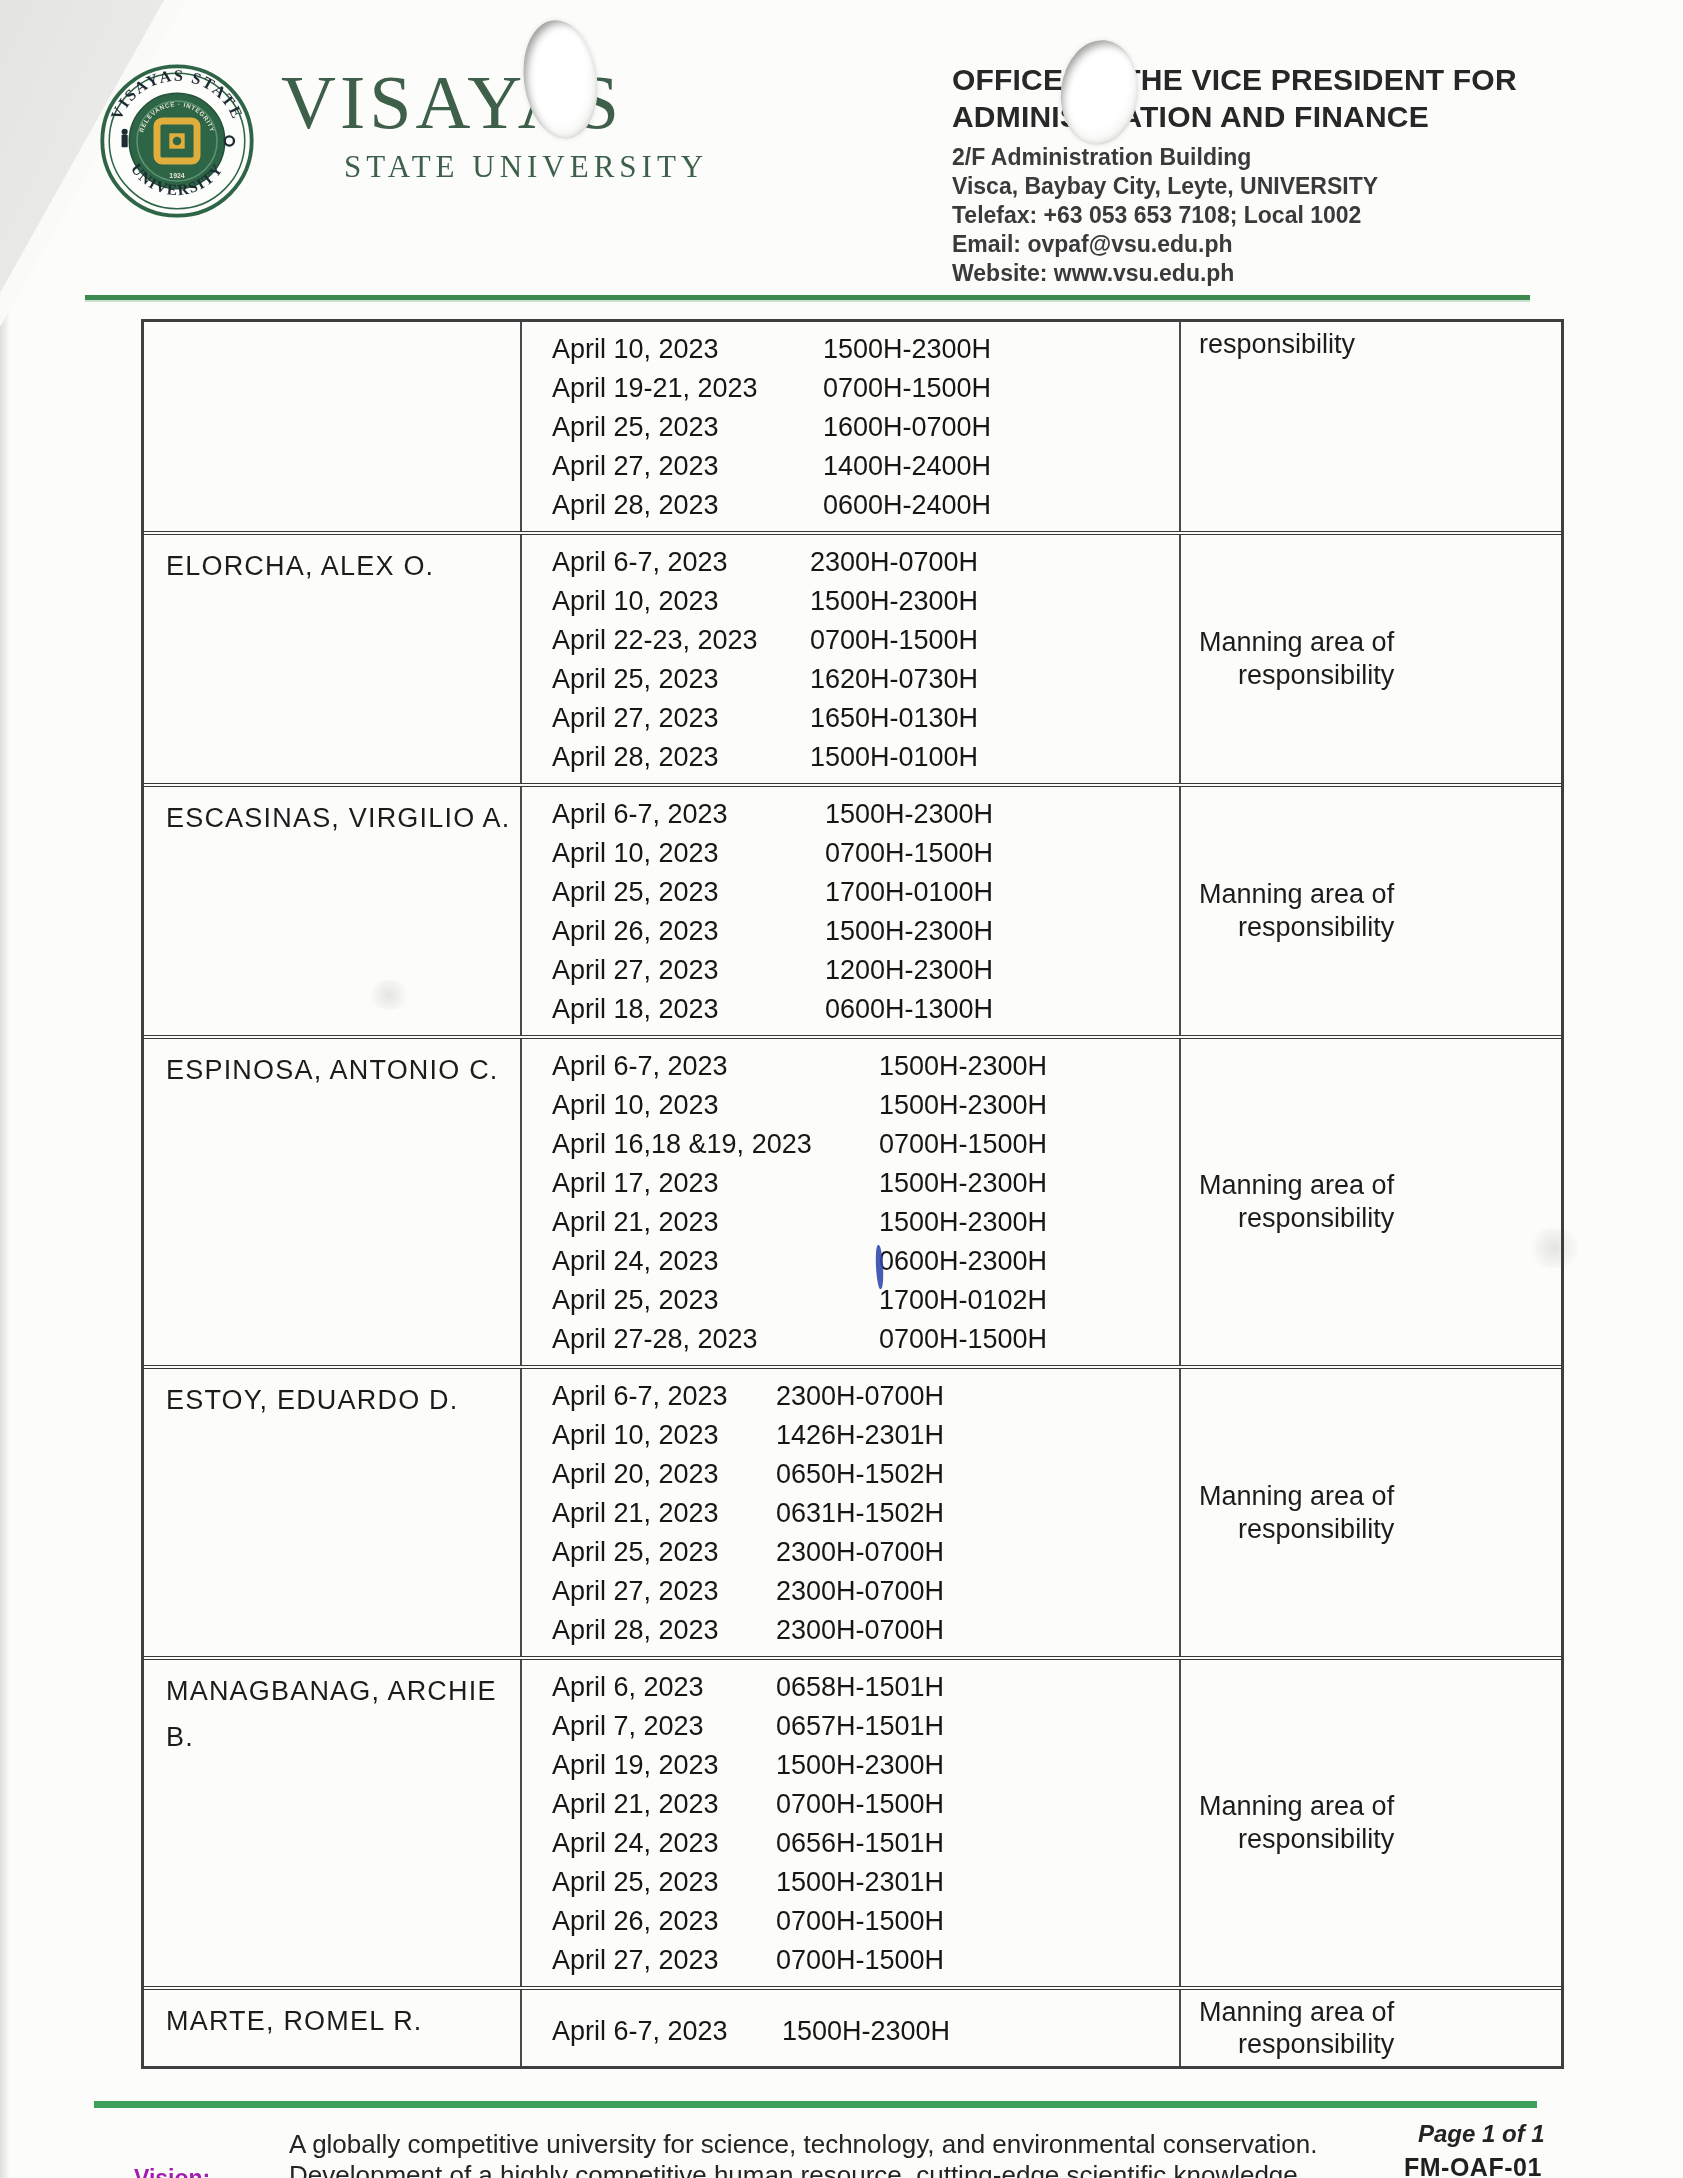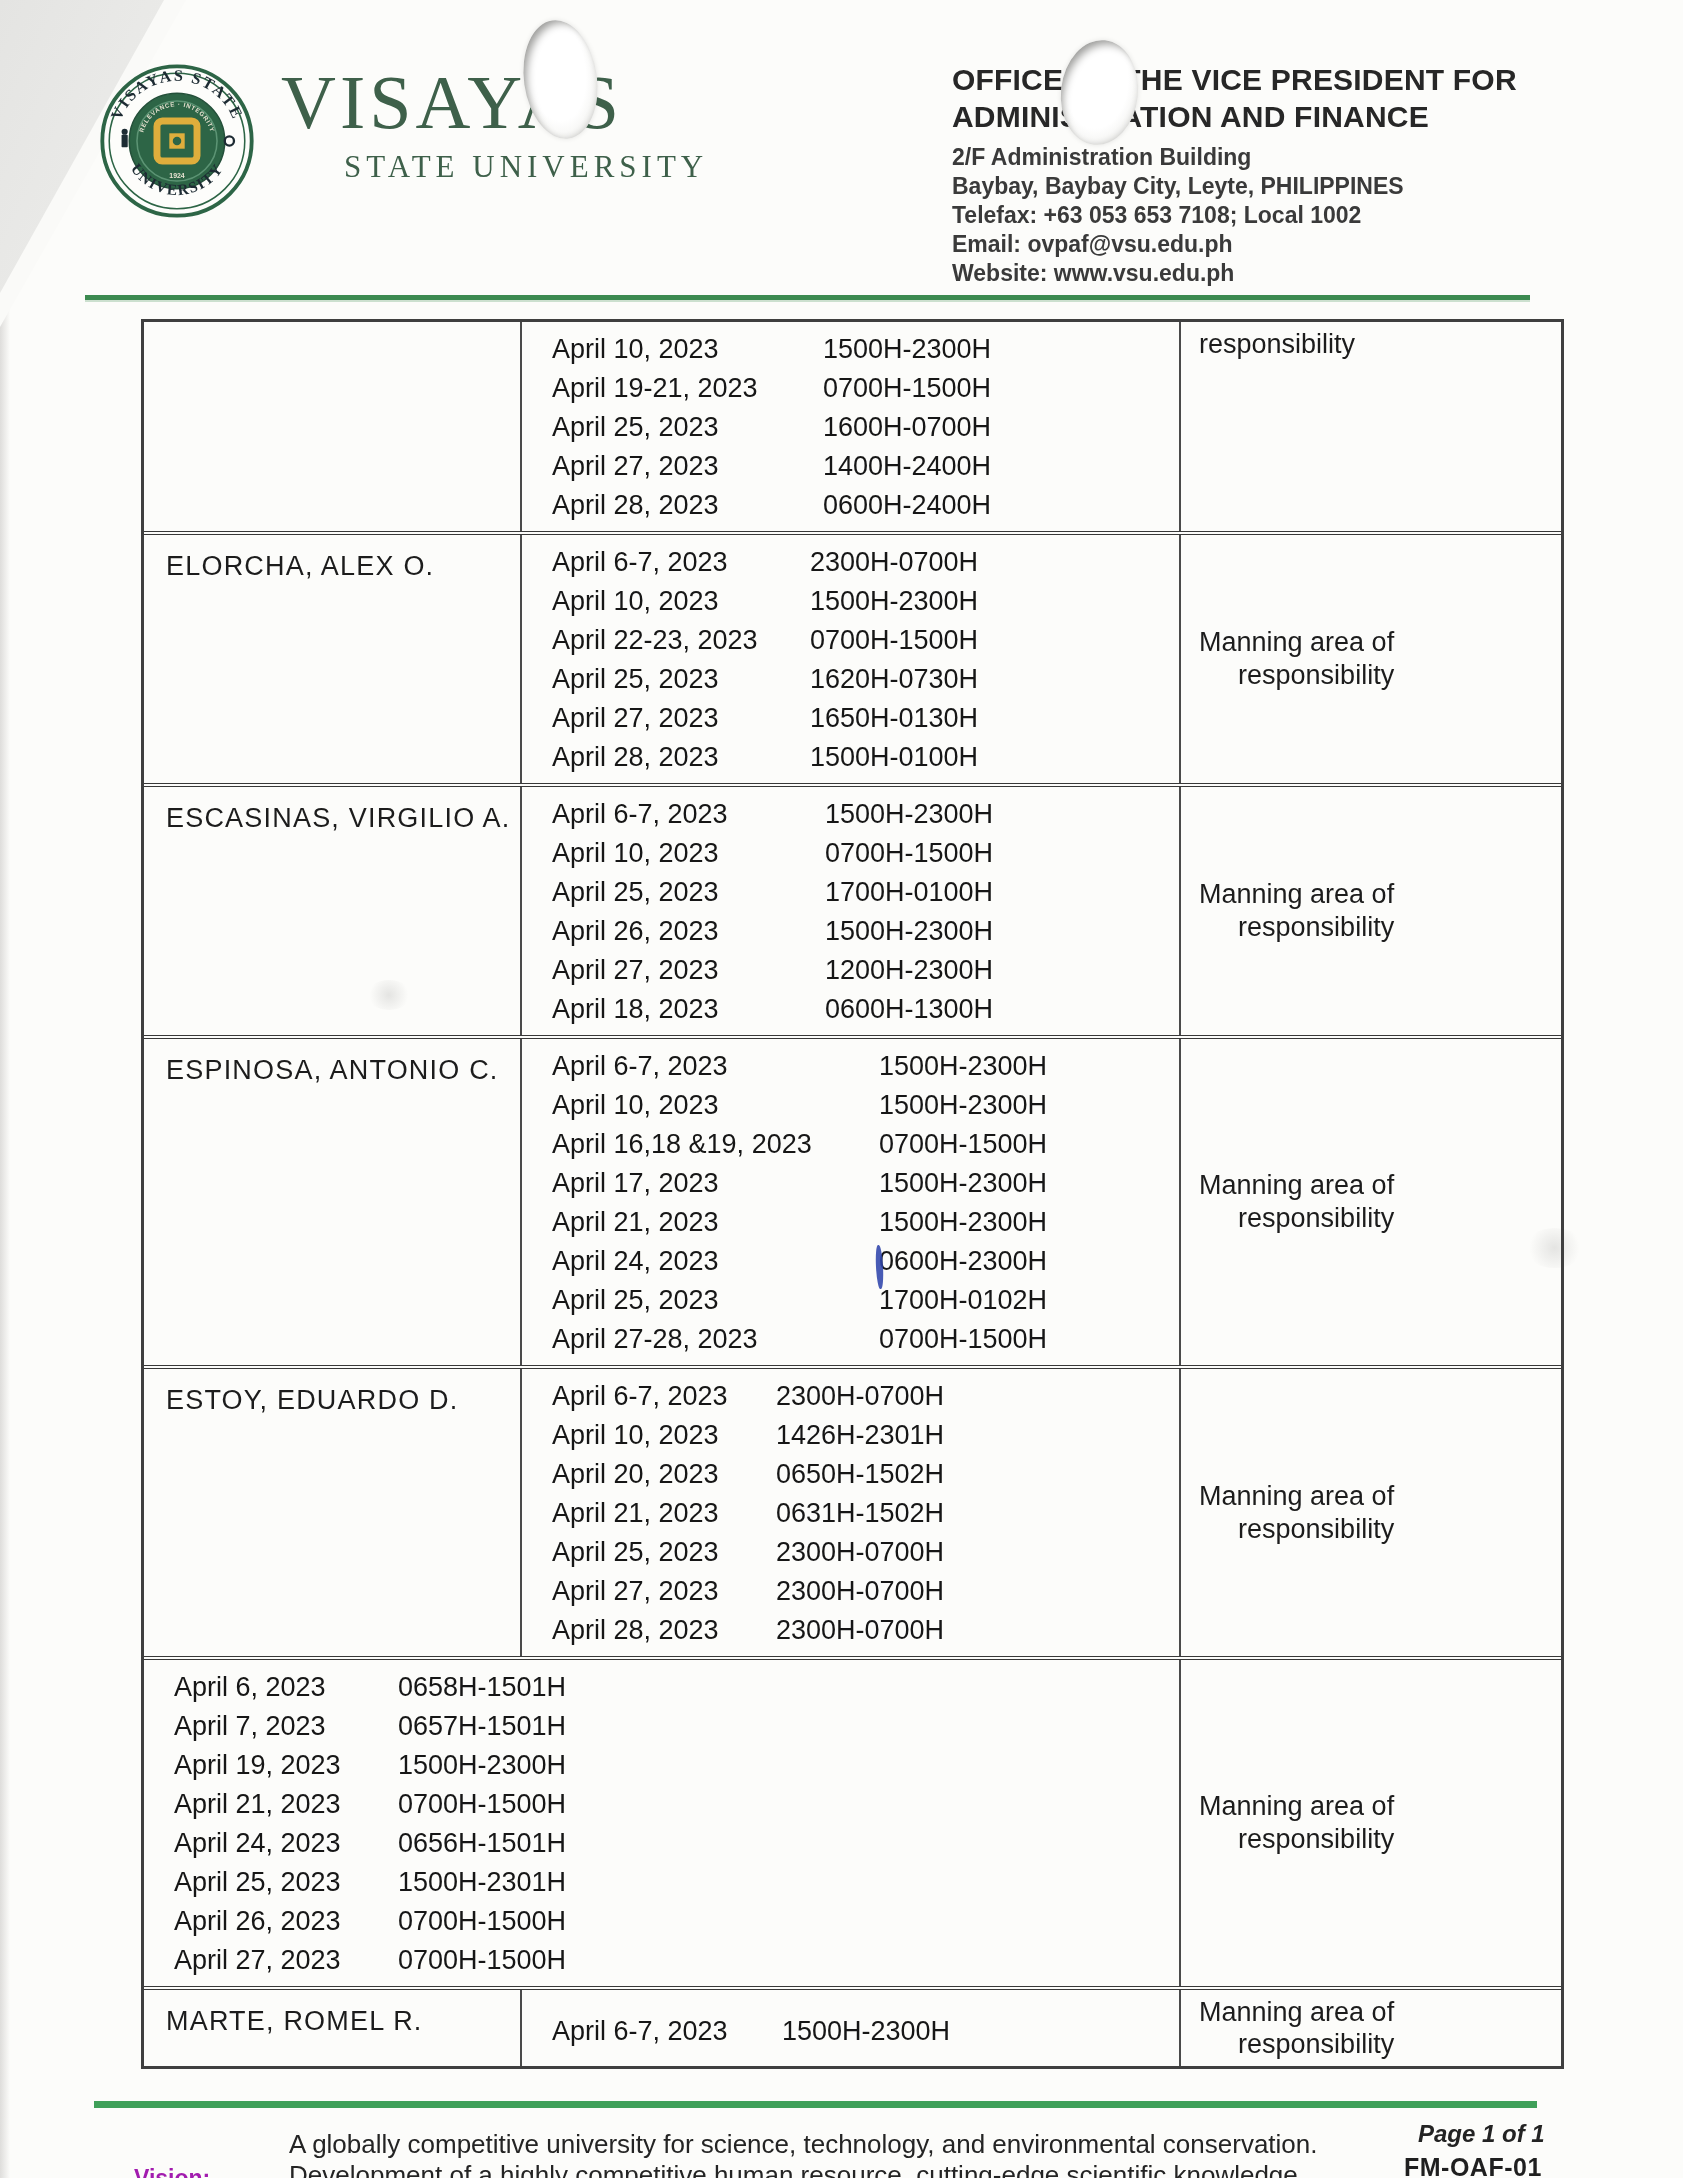--- a/index.html
+++ b/index.html
@@ -167,21 +167,21 @@
     <div class="sub">STATE UNIVERSITY</div>
   </div>
 
   <div class="office">
     <div class="office-title">
       <div>OFFICE OF THE VICE PRESIDENT FOR</div>
       <div>ADMINISTRATION AND FINANCE</div>
     </div>
     <div class="office-address">
         <div>2/F Administration Building</div>
-        <div>Baybay, Baybay City, Leyte, PHILIPPINES</div>
+        <div>Visca, Baybay City, Leyte, UNIVERSITY</div>
         <div>Telefax: +63 053 653 7108; Local 1002</div>
         <div>Email: ovpaf@vsu.edu.ph</div>
         <div>Website: www.vsu.edu.ph</div>
       </div>
   </div>
 
   <div class="hole-punch h1"></div>
   <div class="hole-punch h2"></div>
 
   <div class="rule-top"></div>
@@ -373,20 +373,24 @@
     <div class="stime">2300H-0700H</div>
   </div>
           </div>
     </div>
     <div class="c3">
       <div class="note">Manning area of
 responsibility</div>
     </div>
   </div>
       <div class="trow r5">
+    <div class="c1">
+      <div class="name">MANAGBANAG, ARCHIE
+B.</div>
+    </div>
     <div class="c2">
       <div class="sched" style="--dw: 212px;">
             <div class="sline">
     <div class="sdate">April 6, 2023</div>
     <div class="stime">0658H-1501H</div>
   </div>
             <div class="sline">
     <div class="sdate">April 7, 2023</div>
     <div class="stime">0657H-1501H</div>
   </div>

